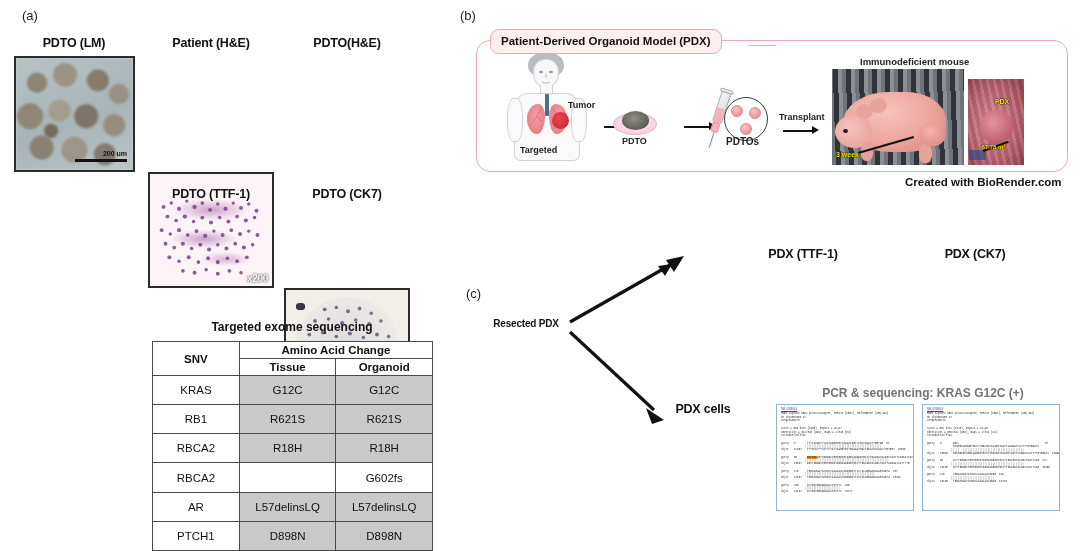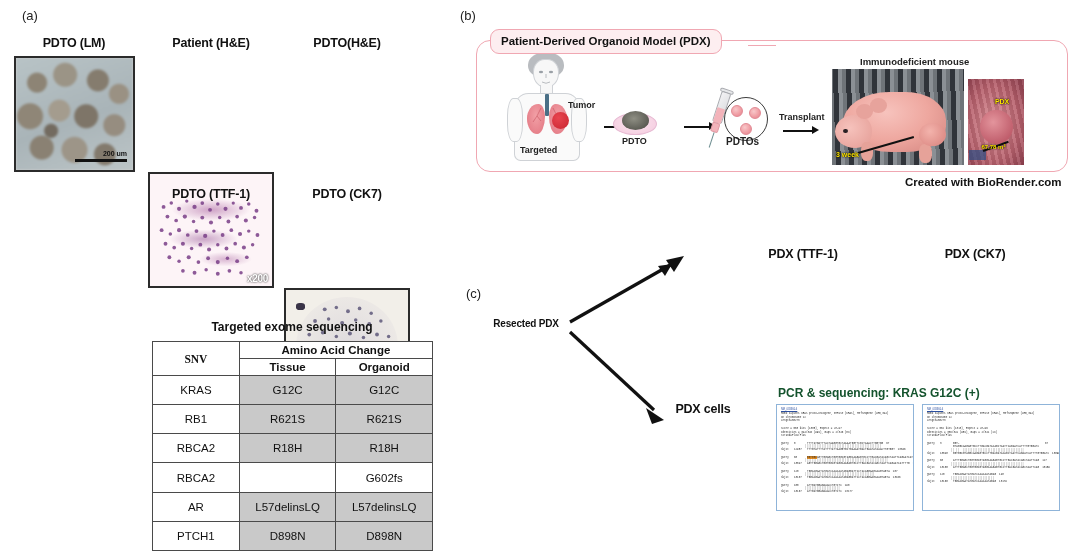--- a/index.html
+++ b/index.html
@@ -197,21 +197,21 @@
     position:absolute; border:1.2px solid #8fb4d9; background:#ffffff;
     overflow:hidden; padding:3px 4px;
   }
   .blast-link{ font-size:2.6px; color:#2b4fa0; text-decoration:underline; display:block; line-height:1.45; }
   .blast-txt{ font-size:2.6px; color:#2b2b2b; display:block; line-height:1.45; font-family:"Liberation Mono", monospace; white-space:nowrap; }
   .blast-row{ display:flex; gap:3px; align-items:baseline; line-height:1.4; }
   .blast-num{ font-size:2.6px; color:#2b2b2b; font-family:"Liberation Mono", monospace; min-width:10px; }
   .blast-seq{ font-size:2.6px; color:#2b2b2b; font-family:"Liberation Mono", monospace; letter-spacing:.1px; }
   .blast-mid{ font-size:2.6px; color:#555; font-family:"Liberation Mono", monospace; letter-spacing:.1px; }
   .hl{ background:#f0921f; }
-  .pcr-title{ font-size:12px; font-weight:bold; color:#14532d; }
+  .pcr-title{ font-size:12px; font-weight:bold; text-align:center; color:#737373; }
 
   .big-arrow{ position:absolute; }
 </style>
 </head>
 <body>
 
 <div class="abs panel-letter" style="left:22px; top:8px;">(a)</div>
 
 <div class="abs img-title" style="left:14px; top:36px; width:120px;">PDTO (LM)</div>
 <div class="abs img-title" style="left:148px; top:36px; width:126px;">Patient (H&amp;E)</div>
@@ -350,21 +350,21 @@
 
 <div class="abs img-title" style="left:148px; top:187px; width:126px;">PDTO (TTF-1)</div>
 <div class="abs img-title" style="left:284px; top:187px; width:126px;">PDTO (CK7)</div>
 
 <div class="abs table-caption" style="left:152px; top:320px; width:280px;">Targeted exome sequencing</div>
 
 <div class="abs" style="left:152px; top:341px; width:281px; height:210px;">
   <table class="snv">
     <thead>
       <tr>
-        <th rowspan="2" style="width:31%;font-family:Liberation Serif, serif;">SNV</th>
+        <th rowspan="2" style="width:31%;">SNV</th>
         <th colspan="2">Amino Acid Change</th>
       </tr>
       <tr>
         <th class="shaded" style="width:34.5%;">Tissue</th>
         <th class="shaded" style="width:34.5%;">Organoid</th>
       </tr>
     </thead>
     <tbody>
       <tr>
         <td>KRAS</td>

